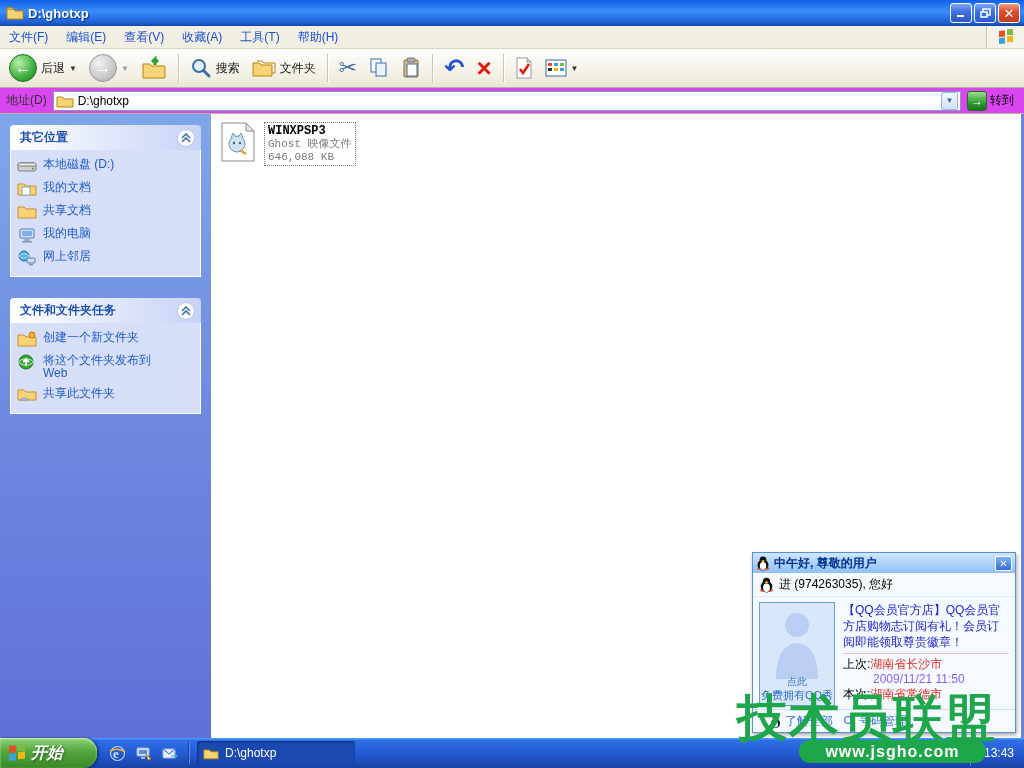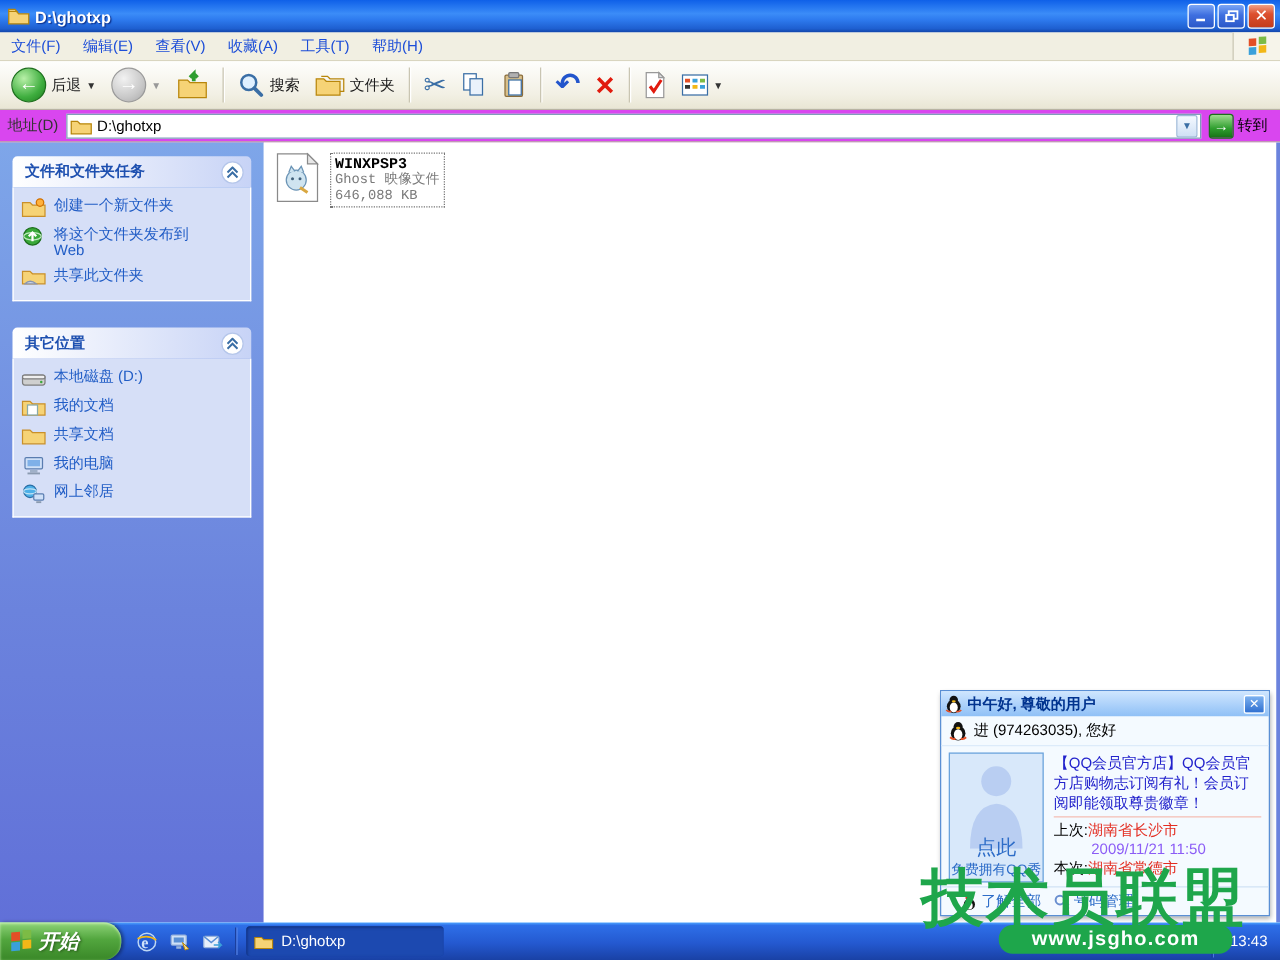--- a/index.html
+++ b/index.html
@@ -77,21 +77,21 @@
   .qq { position:absolute; left:752px; top:552px; width:264px; height:181px; background:#f4faff;
     border:1px solid #5a8fd4; box-shadow:1px 2px 4px rgba(0,0,0,.35); z-index:20; }
   .qq-title { height:20px; background:linear-gradient(180deg,#cfe6ff,#8fc0f6); display:flex; align-items:center; padding:0 3px; gap:4px; }
   .qq-title .qtext { flex:1; color:#00338f; font-weight:bold; }
   .qq-close { width:17px; height:15px; border-radius:2px; background:linear-gradient(180deg,#7db2f0,#2f6fd0); border:1px solid #fff;
     color:#fff; font-size:10px; font-weight:bold; display:flex; align-items:center; justify-content:center; cursor:pointer; }
   .qq-greet { height:24px; display:flex; align-items:center; gap:5px; padding:0 6px; color:#000; border-bottom:1px solid #dcebfa; }
   .qq-body { display:flex; padding:5px 6px 0 6px; gap:8px; }
   .qq-avatar { width:76px; height:104px; border:1px solid #6aa3dc; background:#d8e8fa; position:relative; text-align:center; cursor:pointer; flex:0 0 auto; }
   .qq-avatar .sil { position:absolute; top:4px; left:8px; }
-  .qq-av-t1 { position:absolute; bottom:16px; width:100%; color:#2e6dc8; font-size:16px; }
+  .qq-av-t1 { position:absolute; bottom:16px; width:100%; color:#2e6dc8; font-size:10px; }
   .qq-av-t2 { position:absolute; bottom:2px; width:100%; color:#2e6dc8; font-size:11px; white-space:nowrap; }
   .qq-right { flex:1; }
   .qq-msg { color:#2222cc; line-height:16px; }
   .qq-visits { border-top:1px solid #f4bdb4; margin-top:3px; padding-top:3px; }
   .qq-line { color:#000; line-height:15px; }
   .qq-line .red { color:#e32d22; }
   .qq-time { color:#8b5cf6; padding-left:30px; line-height:15px; }
   .qq-links { position:absolute; bottom:0; left:0; right:0; height:23px; border-top:1px solid #cfe2f5;
     display:flex; align-items:center; gap:10px; padding:0 16px; }
   .qq-link { color:#2e6dc8; display:flex; align-items:center; gap:3px; cursor:pointer; }
@@ -249,20 +249,72 @@
     <span>转到</span>
   </div>
 </div>
 
 <div class="main">
 
   <div class="sidebar">
 
     <div class="panel">
       <div class="panel-header">
+        <span class="panel-title">其它位置</span>
+        <span class="chev">
+          <svg width="10" height="10" viewBox="0 0 10 10">
+              <path d="M1 5 L5 1 L9 5 M1 9 L5 5 L9 9" fill="none" stroke="#3a6ea5" stroke-width="1.6"></path>
+            </svg>
+        </span>
+      </div>
+      <div class="panel-body">
+        <div class="task">
+          <svg class="ticon18" viewBox="0 0 20 16">
+            <rect x="1" y="5" width="18" height="8" rx="2" fill="#cfcfcf" stroke="#7d7d7d"></rect>
+            <rect x="1" y="5" width="18" height="3" rx="1.5" fill="#efefef" stroke="#7d7d7d"></rect>
+            <circle cx="16" cy="10.5" r="1" fill="#39a839"></circle>
+          </svg>
+          <span class="tlabel">本地磁盘 (D:)</span>
+        </div>
+        <div class="task">
+          <svg class="ticon18" viewBox="0 0 20 16">
+            <path d="M1 3 L7 3 L9 5 L19 5 L19 14 L1 14 Z" fill="#f6d376" stroke="#c9902a"></path>
+            <rect x="5" y="6" width="8" height="8" fill="#fff" stroke="#8aa"></rect>
+          </svg>
+          <span class="tlabel">我的文档</span>
+        </div>
+        <div class="task">
+          <svg class="ticon18" viewBox="0 0 20 16">
+            <path d="M1 3 L7 3 L9 5 L19 5 L19 14 L1 14 Z" fill="#f6d376" stroke="#c9902a"></path>
+          </svg>
+          <span class="tlabel">共享文档</span>
+        </div>
+        <div class="task">
+          <svg class="ticon18" viewBox="0 0 20 16">
+            <rect x="3" y="2" width="14" height="9" rx="1" fill="#cfe0f7" stroke="#5a7db0"></rect>
+            <rect x="5" y="4" width="10" height="5" fill="#7fb0e8"></rect>
+            <rect x="7" y="12" width="6" height="2" fill="#9fb0c8"></rect>
+            <rect x="5" y="14" width="10" height="1.5" fill="#8a9ab0"></rect>
+          </svg>
+          <span class="tlabel">我的电脑</span>
+        </div>
+        <div class="task">
+          <svg class="ticon18" viewBox="0 0 20 16">
+            <circle cx="7" cy="6" r="5" fill="#4db0e8" stroke="#2a6ea5"></circle>
+            <ellipse cx="7" cy="6" rx="5" ry="2" fill="none" stroke="#bfe2f5"></ellipse>
+            <rect x="10" y="8" width="8" height="5" rx="1" fill="#cfe0f7" stroke="#5a7db0"></rect>
+            <rect x="12" y="14" width="4" height="1.5" fill="#8a9ab0"></rect>
+          </svg>
+          <span class="tlabel">网上邻居</span>
+        </div>
+      </div>
+    </div>
+
+    <div class="panel">
+      <div class="panel-header">
         <span class="panel-title">文件和文件夹任务</span>
         <span class="chev">
           <svg width="10" height="10" viewBox="0 0 10 10">
               <path d="M1 5 L5 1 L9 5 M1 9 L5 5 L9 9" fill="none" stroke="#3a6ea5" stroke-width="1.6"></path>
             </svg>
         </span>
       </div>
       <div class="panel-body">
         <div class="task">
           <svg class="ticon18" viewBox="0 0 20 16">
@@ -278,72 +330,20 @@
             <path d="M9 12 L9 5 M6 8 L9 5 L12 8" fill="none" stroke="#fff" stroke-width="1.8"></path>
           </svg>
           <span class="tlabel">将这个文件夹发布到Web</span>
         </div>
         <div class="task">
           <svg class="ticon18" viewBox="0 0 20 16">
             <path d="M1 3 L7 3 L9 5 L19 5 L19 13 L1 13 Z" fill="#f6d376" stroke="#c9902a"></path>
             <path d="M3 13 Q7 9 12 13 Z" fill="#cfd8ea" stroke="#8a96b0"></path>
           </svg>
           <span class="tlabel">共享此文件夹</span>
-        </div>
-      </div>
-    </div>
-
-    <div class="panel">
-      <div class="panel-header">
-        <span class="panel-title">其它位置</span>
-        <span class="chev">
-          <svg width="10" height="10" viewBox="0 0 10 10">
-              <path d="M1 5 L5 1 L9 5 M1 9 L5 5 L9 9" fill="none" stroke="#3a6ea5" stroke-width="1.6"></path>
-            </svg>
-        </span>
-      </div>
-      <div class="panel-body">
-        <div class="task">
-          <svg class="ticon18" viewBox="0 0 20 16">
-            <rect x="1" y="5" width="18" height="8" rx="2" fill="#cfcfcf" stroke="#7d7d7d"></rect>
-            <rect x="1" y="5" width="18" height="3" rx="1.5" fill="#efefef" stroke="#7d7d7d"></rect>
-            <circle cx="16" cy="10.5" r="1" fill="#39a839"></circle>
-          </svg>
-          <span class="tlabel">本地磁盘 (D:)</span>
-        </div>
-        <div class="task">
-          <svg class="ticon18" viewBox="0 0 20 16">
-            <path d="M1 3 L7 3 L9 5 L19 5 L19 14 L1 14 Z" fill="#f6d376" stroke="#c9902a"></path>
-            <rect x="5" y="6" width="8" height="8" fill="#fff" stroke="#8aa"></rect>
-          </svg>
-          <span class="tlabel">我的文档</span>
-        </div>
-        <div class="task">
-          <svg class="ticon18" viewBox="0 0 20 16">
-            <path d="M1 3 L7 3 L9 5 L19 5 L19 14 L1 14 Z" fill="#f6d376" stroke="#c9902a"></path>
-          </svg>
-          <span class="tlabel">共享文档</span>
-        </div>
-        <div class="task">
-          <svg class="ticon18" viewBox="0 0 20 16">
-            <rect x="3" y="2" width="14" height="9" rx="1" fill="#cfe0f7" stroke="#5a7db0"></rect>
-            <rect x="5" y="4" width="10" height="5" fill="#7fb0e8"></rect>
-            <rect x="7" y="12" width="6" height="2" fill="#9fb0c8"></rect>
-            <rect x="5" y="14" width="10" height="1.5" fill="#8a9ab0"></rect>
-          </svg>
-          <span class="tlabel">我的电脑</span>
-        </div>
-        <div class="task">
-          <svg class="ticon18" viewBox="0 0 20 16">
-            <circle cx="7" cy="6" r="5" fill="#4db0e8" stroke="#2a6ea5"></circle>
-            <ellipse cx="7" cy="6" rx="5" ry="2" fill="none" stroke="#bfe2f5"></ellipse>
-            <rect x="10" y="8" width="8" height="5" rx="1" fill="#cfe0f7" stroke="#5a7db0"></rect>
-            <rect x="12" y="14" width="4" height="1.5" fill="#8a9ab0"></rect>
-          </svg>
-          <span class="tlabel">网上邻居</span>
         </div>
       </div>
     </div>
 
   </div>
 
   <div class="content">
     <div class="file-tile">
       <svg class="file-icon" viewBox="0 0 36 40">
         <path d="M2 1 L26 1 L34 9 L34 39 L2 39 Z" fill="#fff" stroke="#8a8a8a"></path>

